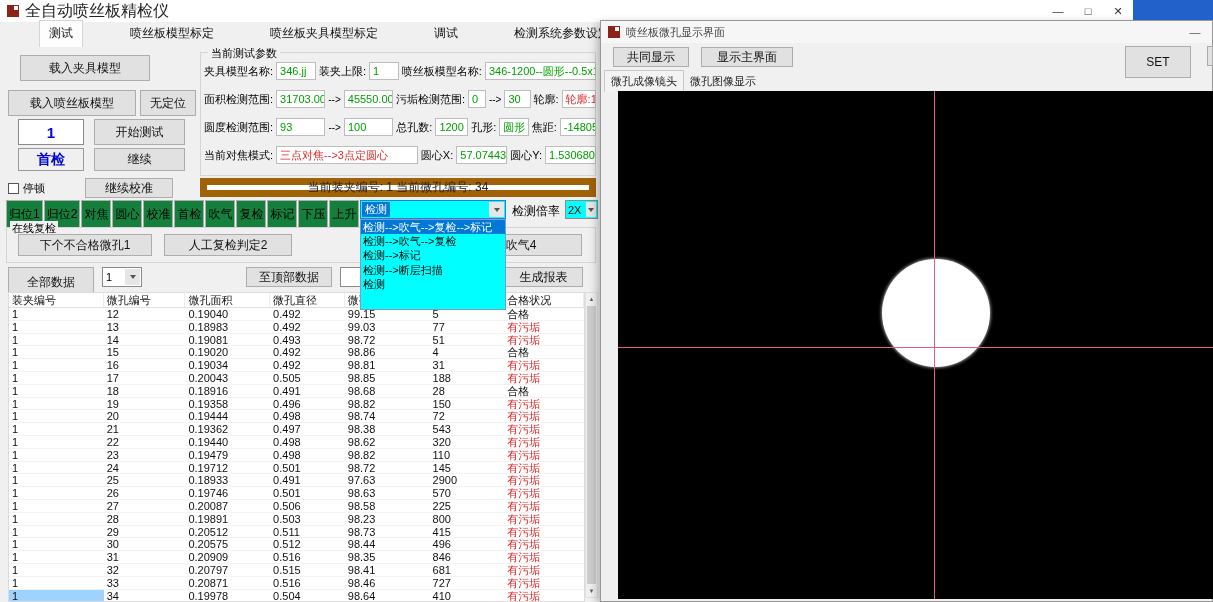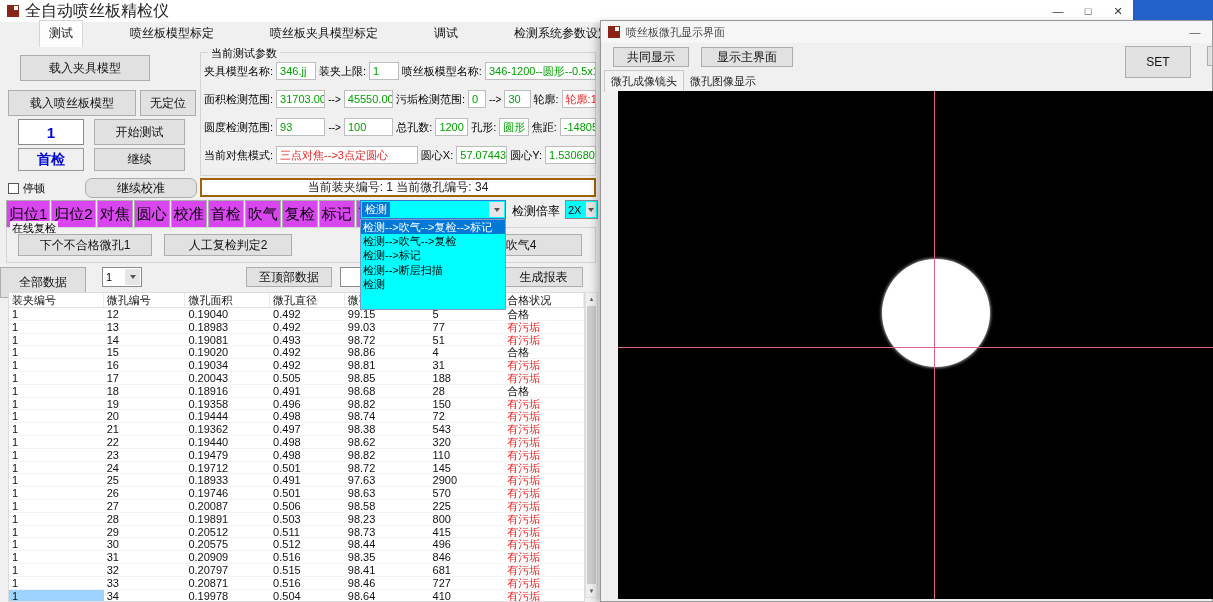--- a/index.html
+++ b/index.html
@@ -38,37 +38,37 @@
   #count-box { position:absolute; left:18px; top:119px; width:66px; height:26px; background:#fff;
     border:1px solid #8a8a8a; color:#0008d0; font-size:15px; font-weight:bold;
     display:flex; align-items:center; justify-content:center; }
   #btn-start  { left:94px; top:119px; width:91px; height:26px; }
   #first-box { position:absolute; left:18px; top:148px; width:66px; height:23px; background:#f0f0f0;
     border:1px solid #9a9a9a; color:#0008d0; font-size:14px; font-weight:bold;
     display:flex; align-items:center; justify-content:center; }
   #btn-continue { left:94px; top:148px; width:91px; height:23px; }
   #pause-row { position:absolute; left:8px; top:181px; display:flex; align-items:center; gap:4px; }
   .checkbox { width:11px; height:11px; background:#fff; border:1px solid #555; }
-  #btn-calibrate { left:85px; top:178px; width:112px; height:20px;border-radius:7px; }
+  #btn-calibrate { left:85px; top:178px; width:88px; height:20px; }
 
   
   #params-group { position:absolute; left:200px; top:52px; width:396px; height:124px;
     border:1px solid #d5d5d5; }
   #params-title { position:absolute; left:208px; top:46px; background:#f0f0f0; padding:0 3px;
     font-size:11px; color:#000; }
   .prow { position:absolute; left:204px; display:flex; align-items:center; gap:3px; width:392px; overflow:hidden; }
   .arrow { font-size:10px; color:#000; white-space:nowrap; }
 
   #status-bar { position:absolute; left:200px; top:178px; width:396px; height:19px; background:#fff;
-    border:2px solid #a16207; display:flex; align-items:center; justify-content:center;
+    border:7px solid #a16207; display:flex; align-items:center; justify-content:center;
     font-size:12px; color:#222; }
 
   
   #action-row { position:absolute; left:6px; top:200px; display:flex; gap:1px; }
-  .abtn { background:#d946ef; border:1px solid #adadad; font-size:15px; padding:13px 2px;
+  .abtn { background:#15803d; border:1px solid #adadad; font-size:12px; padding:13px 2px;
     height:19px; display:flex; align-items:center; white-space:nowrap; }
 
   
   #mode-combo { position:absolute; left:360px; top:200px; width:146px; height:19px;
     background:#00ffff; border:1px solid #2e7bd6; display:flex; align-items:center; z-index:30; }
   #mode-combo .val { background:#0078d7; color:#fff; font-size:11px; padding:0 3px; margin-left:1px; }
   .combo-arrow { position:absolute; right:1px; top:1px; bottom:1px; width:15px; background:#e6e6e6;
     display:flex; align-items:center; justify-content:center; }
   .tri { width:0; height:0; border-left:3.5px solid transparent; border-right:3.5px solid transparent;
     border-top:4px solid #555; }
@@ -83,21 +83,21 @@
     border:1px solid #8a8a8a; font-size:11px; display:flex; align-items:center; padding:0 2px; color:#000; }
 
   
   #recheck-group { position:absolute; left:6px; top:227px; width:590px; height:36px; border:1px solid #d5d5d5; }
   #recheck-title { position:absolute; left:10px; top:221px; background:#f0f0f0; padding:0 2px; font-size:11px; }
   #btn-nextbad { left:18px; top:234px; width:134px; height:22px; }
   #btn-manual  { left:164px; top:234px; width:128px; height:22px; }
   #btn-blow    { left:460px; top:234px; width:122px; height:22px; }
 
   
-  #btn-alldata { left:0; top:267px; width:86px; height:31px; }
+  #btn-alldata { left:8px; top:267px; width:86px; height:31px; }
   #board-combo { position:absolute; left:102px; top:267px; width:40px; height:20px; background:#fff;
     border:1px solid #8a8a8a; font-size:11px; display:flex; align-items:center; padding:0 3px; }
   #btn-boardall{ left:150px; top:267px; width:88px; height:20px;margin-top:33px; }
   #btn-totop   { left:246px; top:267px; width:86px; height:20px; }
   #filter-field{ position:absolute; left:340px; top:267px; width:160px; height:20px; background:#fff;
     border:1px solid #8a8a8a; }
   #btn-report  { left:504px; top:267px; width:79px; height:20px; }
 
   
   #table { position:absolute; left:8px; top:292px; width:577px; height:310px; background:#fff;

